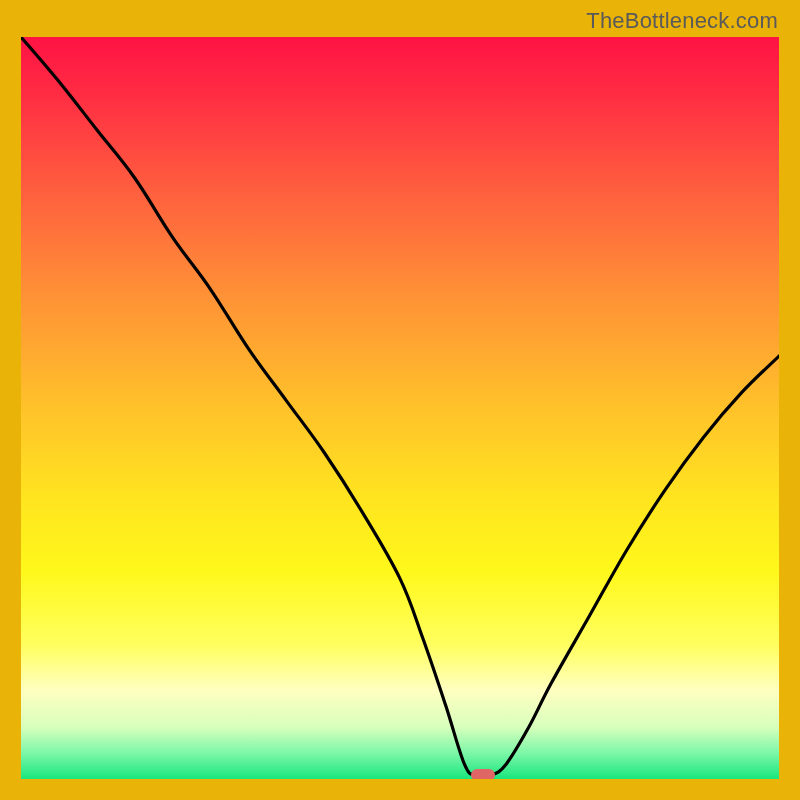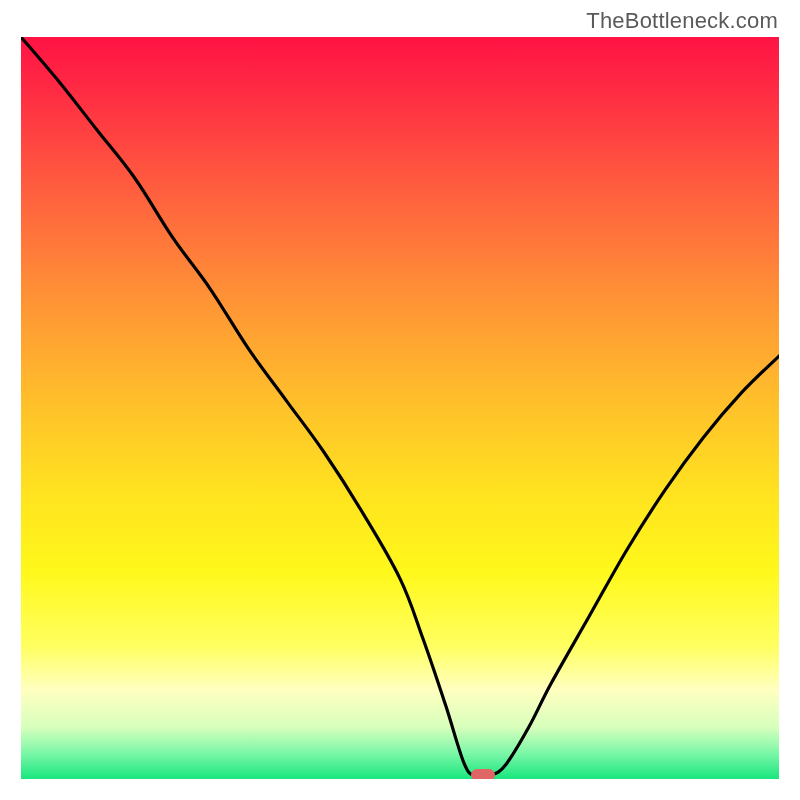--- a/index.html
+++ b/index.html
@@ -9,21 +9,21 @@
     height: 800px;
     background: #000;
     overflow: hidden;
   }
   .frame {
     position: absolute;
     left: 0;
     top: 0;
     width: 800px;
     height: 800px;
-    background: #ffffff;
+    background: #eab308;
   }
   .plot-area {
     position: absolute;
     left: 21px;
     top: 37px;
     width: 758px;
     height: 742px;
     overflow: hidden;
   }
   .gradient {

